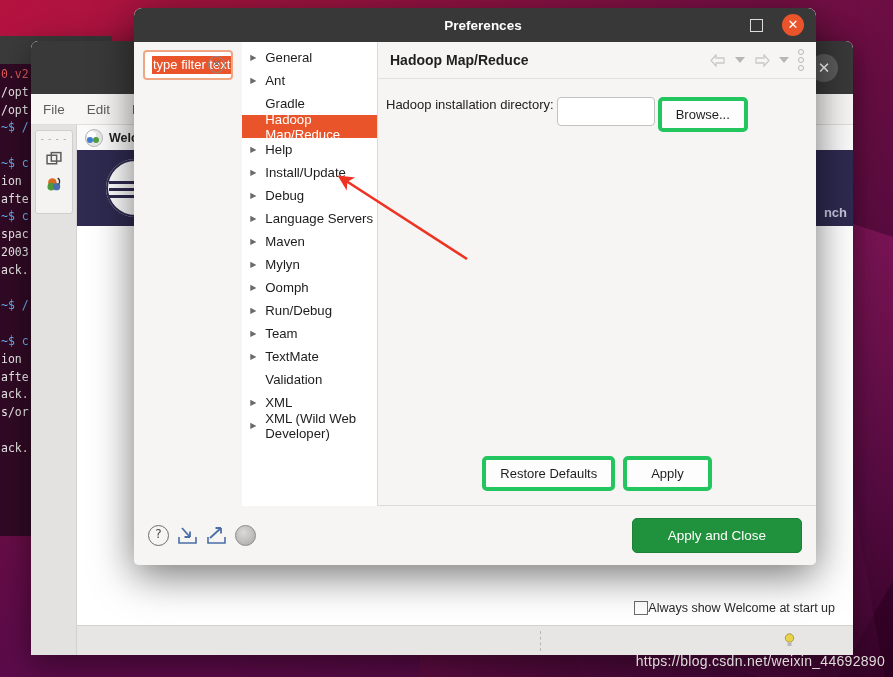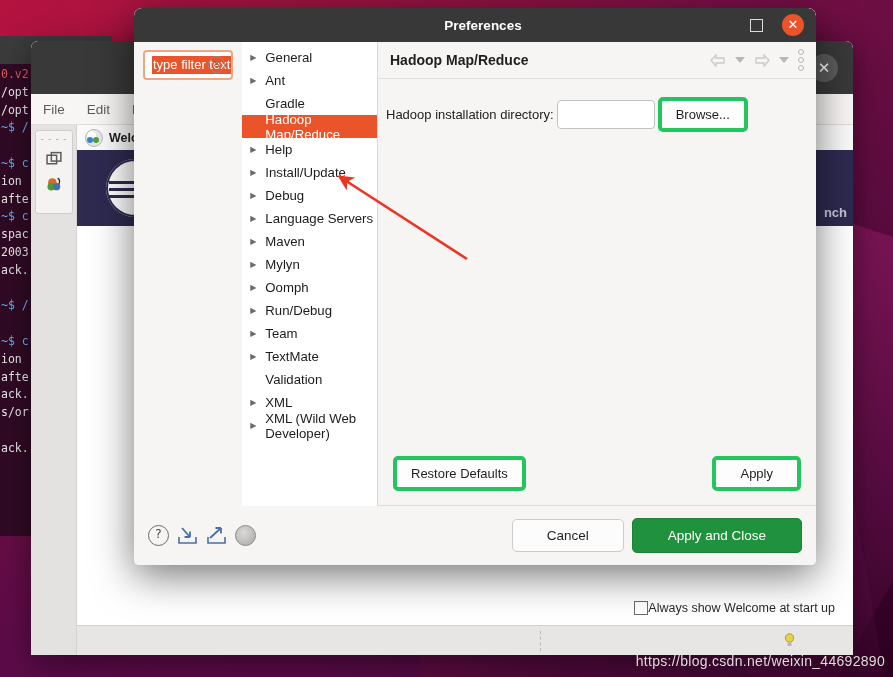--- a/index.html
+++ b/index.html
@@ -384,41 +384,41 @@
     border-top: 6px solid #b9b7b5; }
   .kebab { display: flex; flex-direction: column; gap: 2px; align-items: center; }
   .kebab i { width: 4px; height: 4px; border-radius: 50%; border: 1px solid #b9b7b5; }
 
   .pr-body {
     flex: 1;
     padding: 18px 15px 0 8px;
     position: relative;
   }
   .field-row {
-    display: flex; align-items: center; gap: 3px;
+    display: flex; gap: 3px;
   }
   .field-label { font-size: 13px; color: #222; }
   .field-input {
     width: 92px; height: 25px;
     background: #fff;
     border: 1px solid #c4c2c0;
     border-radius: 4px;
   }
   .btn {
     border: 4px solid #22c55e;
     background: #fdfdfd;
     border-radius: 5px;
     font-size: 13px;
     color: #1f1f1f;
     padding: 6px 14px;
     font-family: "Liberation Sans", sans-serif;
   }
   .pr-footer {
     padding: 0 15px 12px 15px;
-    display: flex; justify-content: space-between; gap: 8px;
+    display: flex; justify-content: center; gap: 8px;
     border-bottom: 1px solid #dedcda;
     padding-bottom: 14px;
   }
   .prefs-bottom {
     height: 59px;
     background: #f6f5f4;
     display: flex; align-items: center;
     padding: 0 14px 0 14px;
   }
   .bottom-icons { display: flex; align-items: center; gap: 8px; flex: 1; }
@@ -697,21 +697,20 @@
           <path d="M5 2 L13 11" stroke="#4a6fa5" stroke-width="1.8" fill="none"></path>
           <path d="M13 11 L7.5 11 M13 11 L13 5.5" stroke="#4a6fa5" stroke-width="1.8" fill="none"></path>
         </svg>
         <svg width="21" height="19" viewBox="0 0 21 19">
           <path d="M2 11 L2 17 L19 17 L19 11" fill="none" stroke="#4a6fa5" stroke-width="1.6"></path>
           <path d="M4 12 L15 2" stroke="#4a6fa5" stroke-width="1.8" fill="none"></path>
           <path d="M15 2 L9.5 2 M15 2 L15 7.5" stroke="#4a6fa5" stroke-width="1.8" fill="none"></path>
         </svg>
         <span class="gray-circle"></span>
       </div>
-      <button class="btn-cancel">Cancel</button>
       <button class="btn-apply-close">Apply and Close</button>
     </div>
   </div>
 
   <svg class="annot-arrow">
     <defs>
       <marker id="redhead" markerWidth="7" markerHeight="7" refX="5.4" refY="3.3" orient="auto">
         <path d="M6.5 3.3 L0.4 0.3 L2 3.3 L0.4 6.3 Z" fill="#ee3322"></path>
       </marker>
     </defs>

